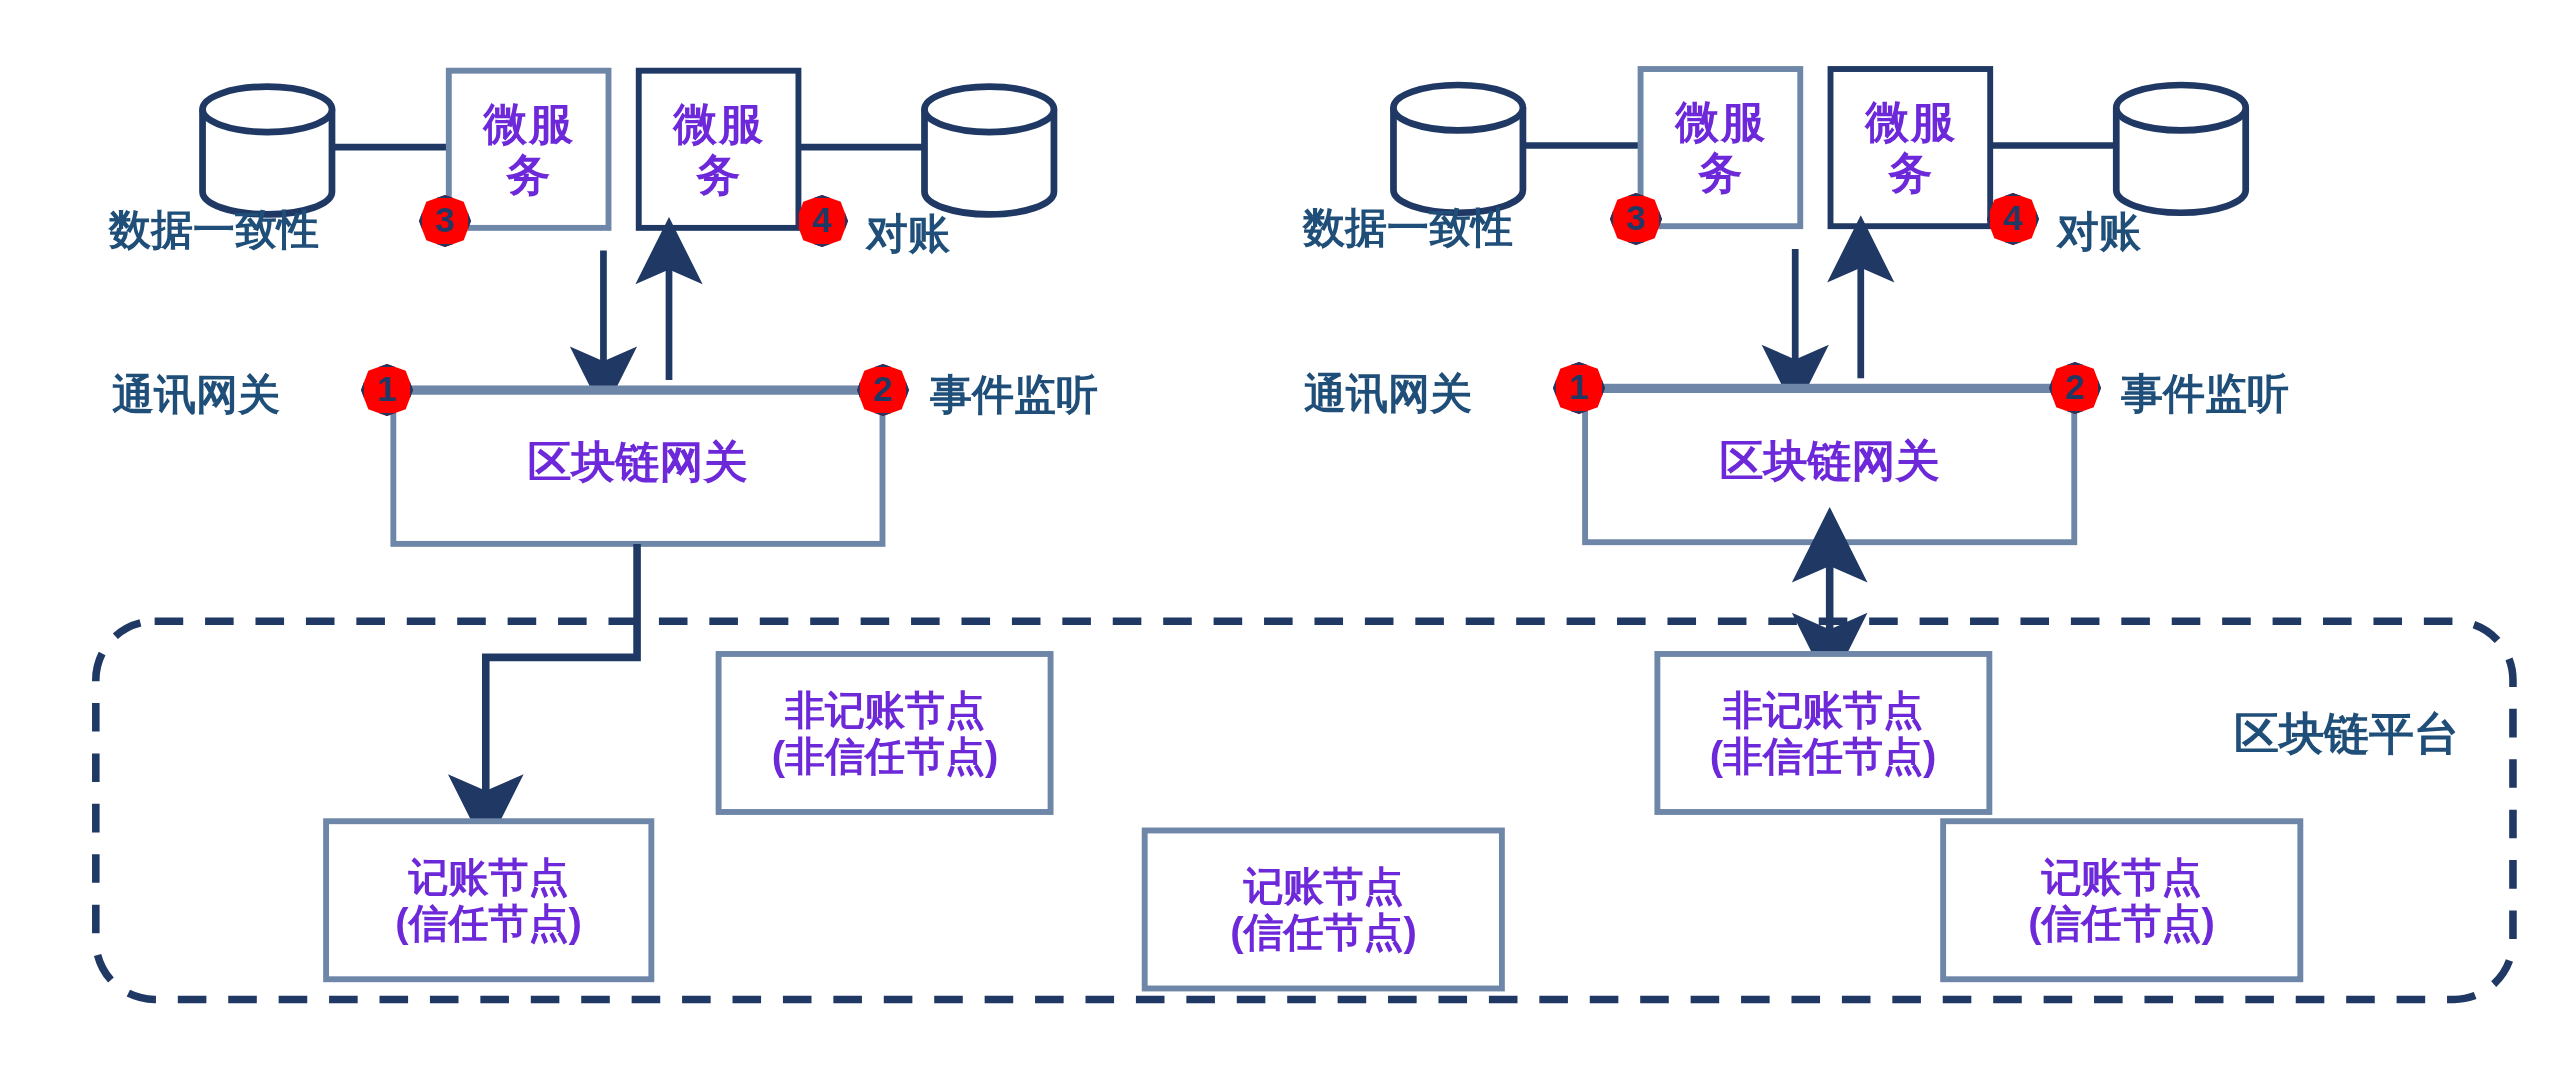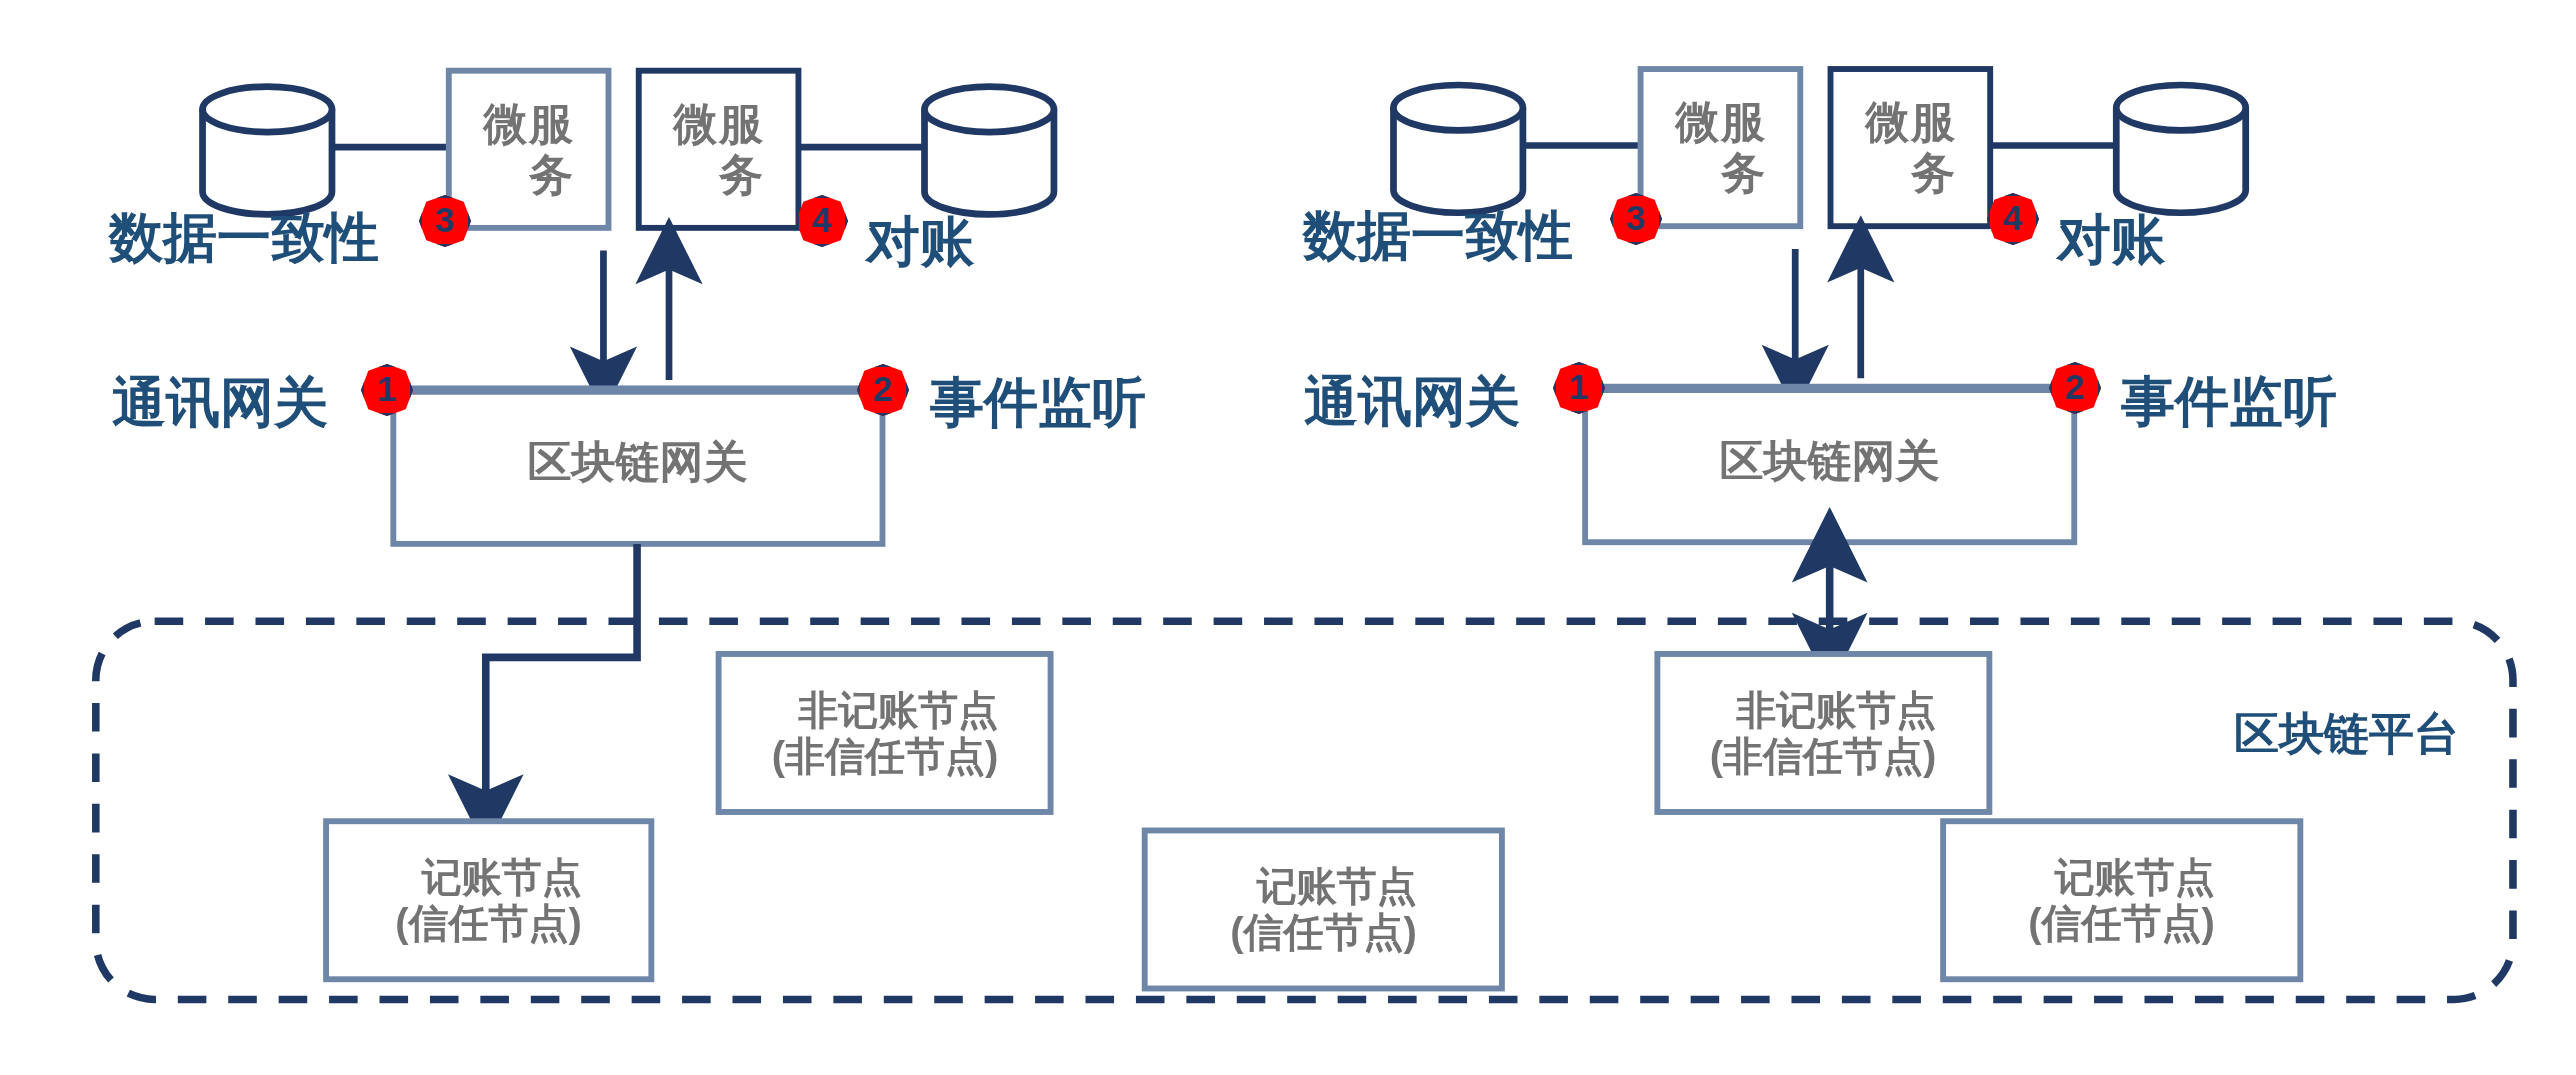--- a/index.html
+++ b/index.html
@@ -3,32 +3,32 @@
 <meta charset="utf-8">
 <style>
   html,body{margin:0;padding:0;background:#ffffff;}
   body{font-family:"Liberation Sans","DejaVu Sans",sans-serif;}
   #stage{position:relative;width:2576px;height:1076px;background:#fff;overflow:hidden;}
   #svgroot{position:absolute;left:0;top:0;width:2576px;height:1076px;}
 
   .node-label{
     position:absolute;
     display:flex;align-items:center;justify-content:center;
-    text-align:right;
-    color:#737373;
+    text-align:center;
+    color:#6d28d9;
     font-weight:bold;
     line-height:1.15;
     white-space:pre-line;
     pointer-events:none;
   }
   .ms-label{font-size:44px;letter-spacing:1.7px;}
   .gw-label{font-size:44px;font-family:Liberation Mono, monospace;}
   .node-box-label{font-size:40px;}
   .plain-label{
-    position:absolute;color:#1F4E79;font-weight:bold;font-size:54px;
+    position:absolute;color:#1F4E79;font-weight:bold;font-size:42px;
     white-space:nowrap;
   }
   .octa{
     position:absolute;
     width:52px;height:52px;
     display:flex;align-items:center;justify-content:center;
     color:#1F3864;font-size:35px;font-weight:bold;
     background:#FF0000;
     border:3.4px solid #1F3864;
     clip-path:polygon(50% 0%,86% 13%,100% 50%,86% 87%,50% 100%,14% 87%,0% 50%,14% 13%);

